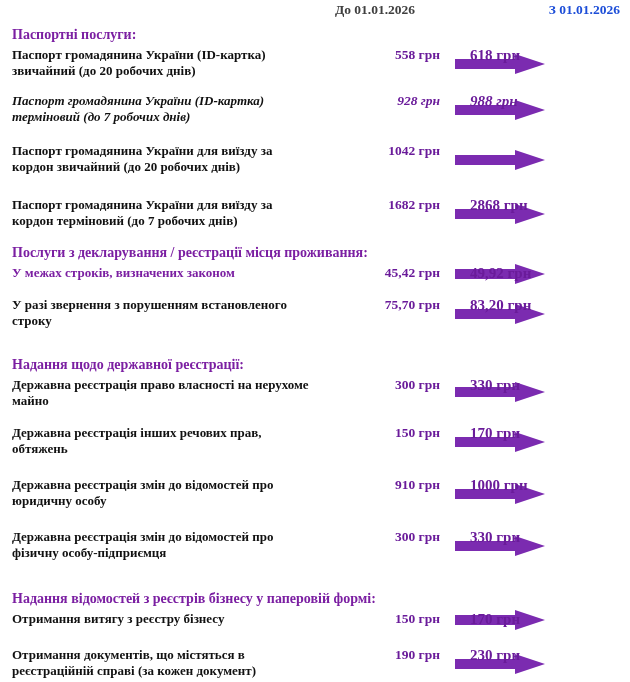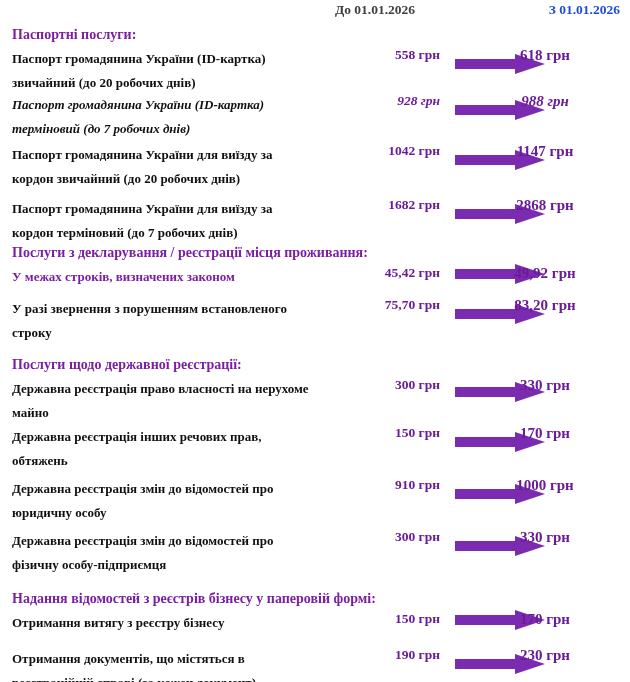--- a/index.html
+++ b/index.html
@@ -72,21 +72,21 @@
     display: block;
     min-height: 20px;
     padding: 3px 0 3px 0;
   }
   .row .label {
     position: absolute;
     left: 12px;
     top: 3px;
     width: 290px;
     font-size: 13px;
-    line-height: 24px;
+    line-height: 16px;
     color: #111111;
     font-weight: bold;
   }
   .row .old-price {
     position: absolute;
     left: 310px;
     top: 3px;
     width: 130px;
     text-align: right;
     font-size: 13.5px;
@@ -98,21 +98,21 @@
     left: 455px;
     top: 4px;
     width: 92px;
     height: 16px;
   }
   .row .new-price {
     position: absolute;
     left: 470px;
     top: 3px;
     width: 150px;
-    text-align: center;
+    text-align: left;
     font-size: 15px;
     font-weight: bold;
     color: #6a1b9a;
   }
 
   
   .arrow .shaft {
     position: absolute;
     left: 0;
     top: 3px;
@@ -171,21 +171,20 @@
       <div class="new-price mid">988 грн</div>
     </div>
 
     <div class="row two-line" style="height:48px;">
       <div class="label">Паспорт громадянина України для виїзду за кордон звичайний (до 20 робочих днів)</div>
       <div class="old-price mid">1042 грн</div>
       <div class="arrow" style="top:12px;">
         <div class="shaft"></div>
           <div class="head"></div>
       </div>
-      <div class="new-price mid">1147 грн</div>
     </div>
 
     <div class="row two-line" style="height:44px;">
       <div class="label">Паспорт громадянина України для виїзду за кордон терміновий (до 7 робочих днів)</div>
       <div class="old-price mid">1682 грн</div>
       <div class="arrow" style="top:12px;">
         <div class="shaft"></div>
           <div class="head"></div>
       </div>
       <div class="new-price mid">2868 грн</div>
@@ -208,21 +207,21 @@
       <div class="old-price mid">75,70 грн</div>
       <div class="arrow" style="top:12px;">
         <div class="shaft"></div>
           <div class="head"></div>
       </div>
       <div class="new-price mid">83,20 грн</div>
     </div>
 
     <div class="spacer-12"></div>
 
-    <div class="section-title">Послуги щодо державної реєстрації:</div>
+    <div class="section-title">Надання щодо державної реєстрації:</div>
 
     <div class="row two-line" style="height:42px;padding-left:37px;">
       <div class="label">Державна реєстрація право власності на нерухоме майно</div>
       <div class="old-price mid">300 грн</div>
       <div class="arrow" style="top:10px;">
         <div class="shaft"></div>
           <div class="head"></div>
       </div>
       <div class="new-price mid">330 грн</div>
     </div>

